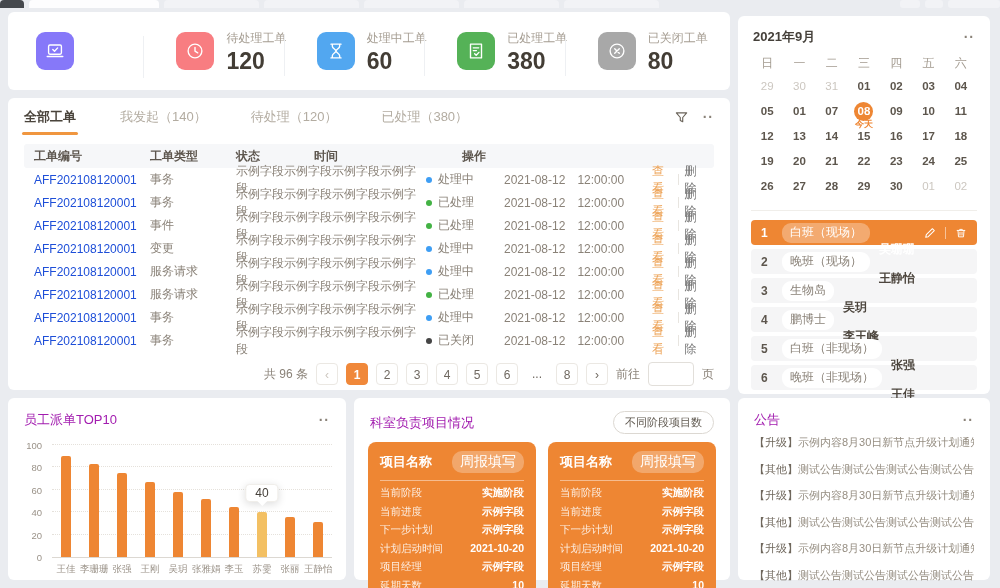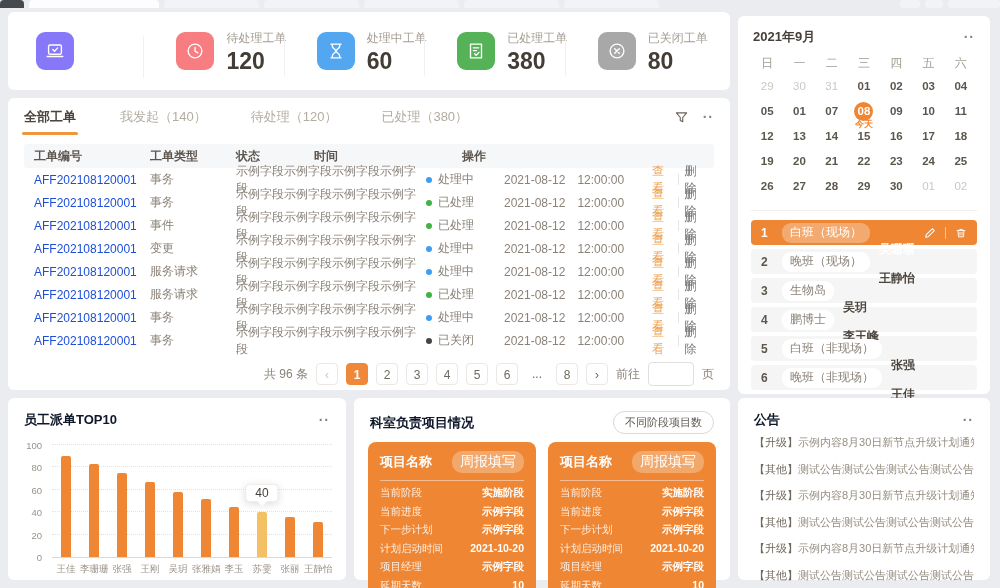--- a/index.html
+++ b/index.html
@@ -47,21 +47,21 @@
   .act-sep{width:1px;height:11px;background:#e8e5e0;}
   .pager{display:flex;align-items:center;justify-content:flex-end;gap:8px;margin-top:10px;font-size:12px;color:#8a8278;}
   .pg{min-width:22px;height:22px;line-height:22px;text-align:center;background:#fff;border:1px solid #ebe8e3;border-radius:4px;font-size:12px;color:#6f6860;cursor:pointer;box-sizing:border-box;padding:0 3px;}
   .pg.active{background:#f0883a;border-color:#f0883a;color:#fff;font-weight:700;}
   .pg.ellipsis{border:none;background:transparent;}
   .pg.prev{color:#ccc6be;}
   .goto-input{width:40px;height:20px;border:1px solid #e2dfda;border-radius:4px;outline:none;font-size:12px;text-align:center;}
   
   .chart-panel{left:8px;top:398px;width:338px;height:182px;box-sizing:border-box;}
   .panel-title-row{display:flex;align-items:center;justify-content:space-between;padding:13px 16px 2px;}
-  .panel-title{font-size:13px;font-weight:700;color:#0f172a;}
+  .panel-title{font-size:13px;font-weight:400;color:#a21caf;}
   .chart-body{position:relative;margin:14px 14px 0 12px;}
   .y-axis{position:absolute;left:0;top:0;width:22px;height:112px;}
   .y-lab{position:absolute;right:0;transform:translateY(50%);font-size:9.5px;color:#9a9288;}
   .plot{margin-left:32px;height:112px;position:relative;border-bottom:1px solid #dcd8d2;}
   .gline{position:absolute;left:0;right:0;border-top:1px dotted #e5e1db;}
   .cols{position:absolute;left:0;right:0;top:0;bottom:0;display:flex;}
   .col{flex:1;display:flex;align-items:flex-end;justify-content:center;position:relative;}
   .bar{width:10px;border-radius:2px 2px 0 0;}
   .tip{display:none;position:absolute;left:50%;transform:translateX(-50%);background:#fff;border:1px solid #f0eeea;border-radius:4px;box-shadow:0 2px 8px rgba(0,0,0,.14);padding:1px 9px;font-size:12px;color:#45403a;z-index:3;}
   .tip.show{display:block;}

